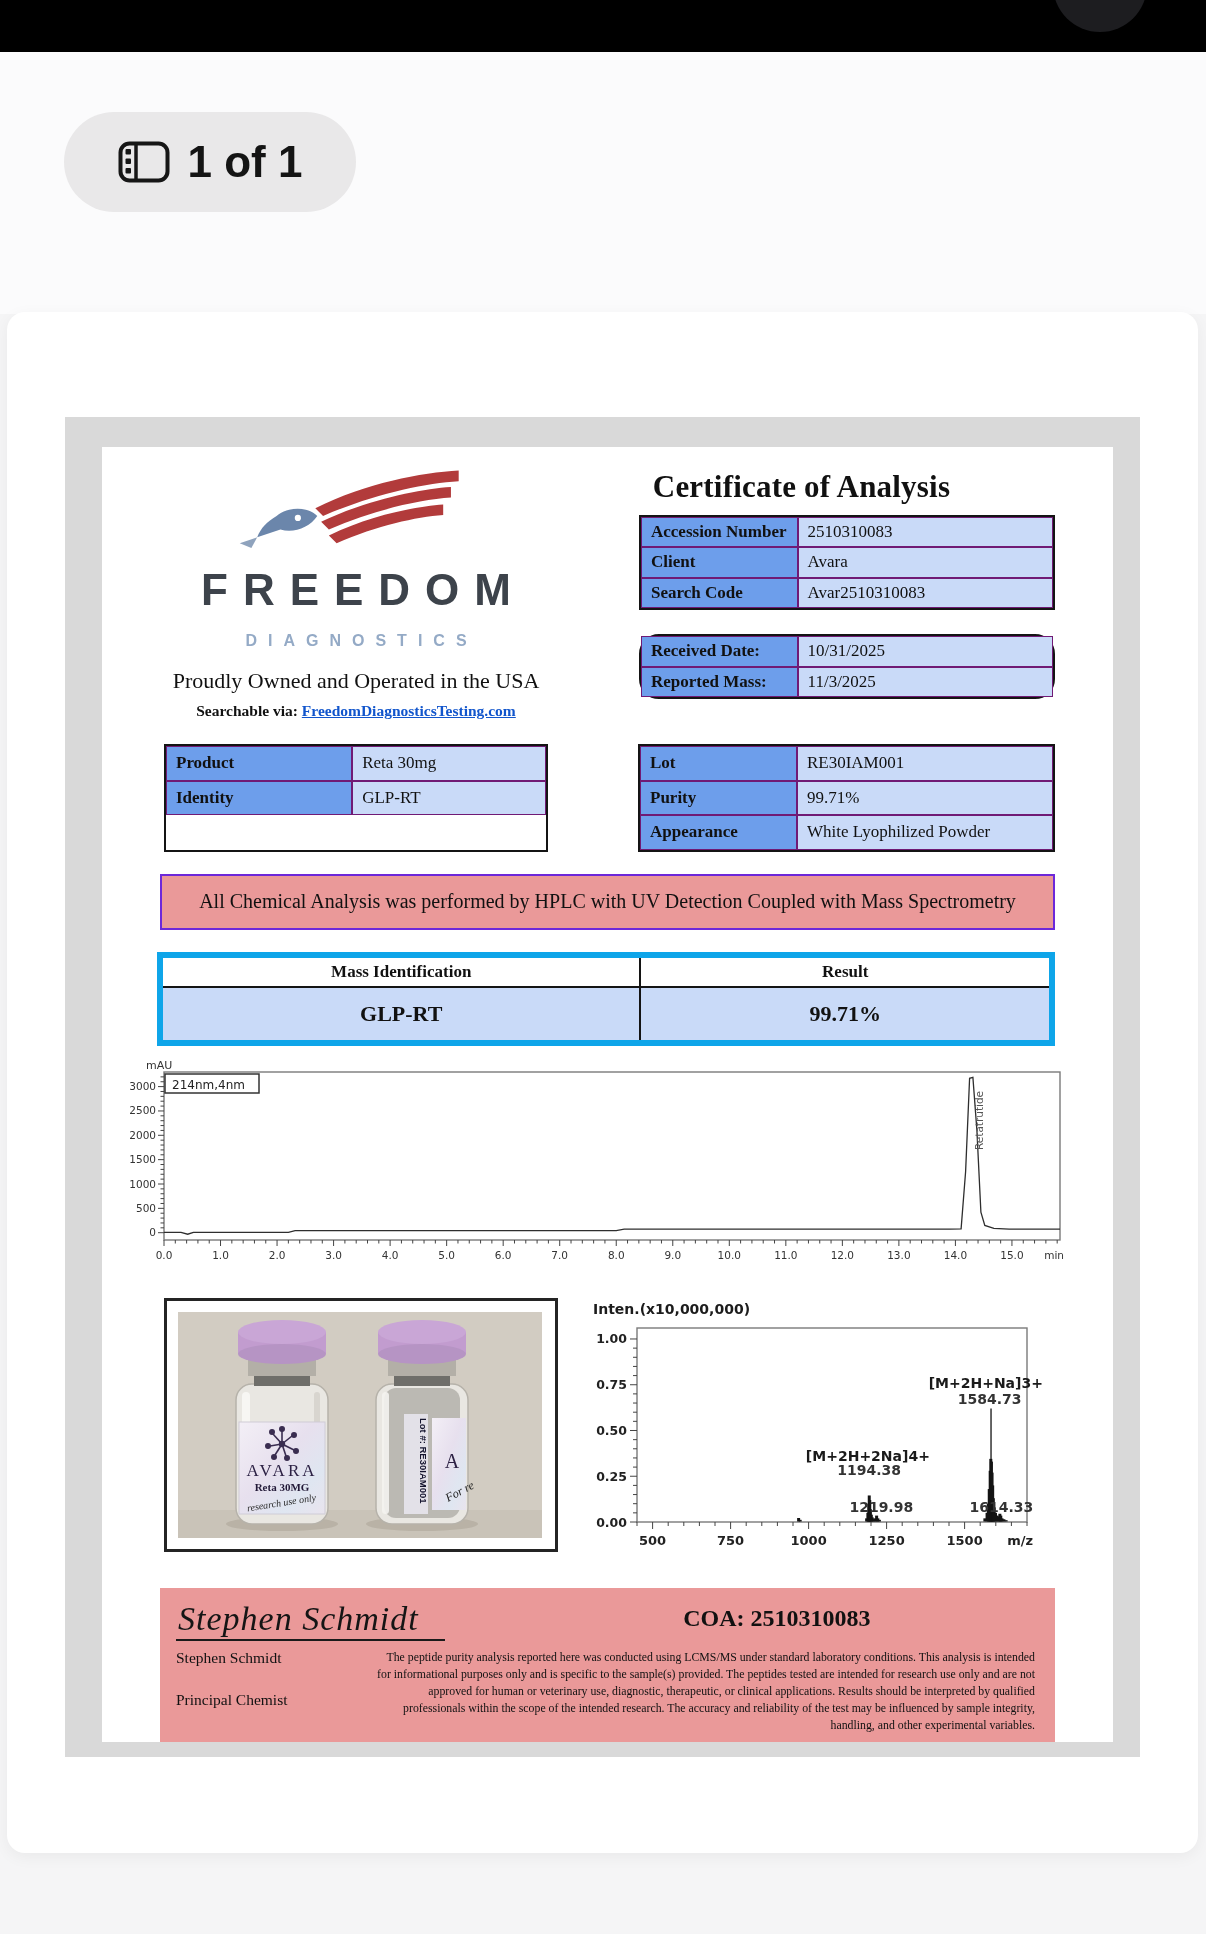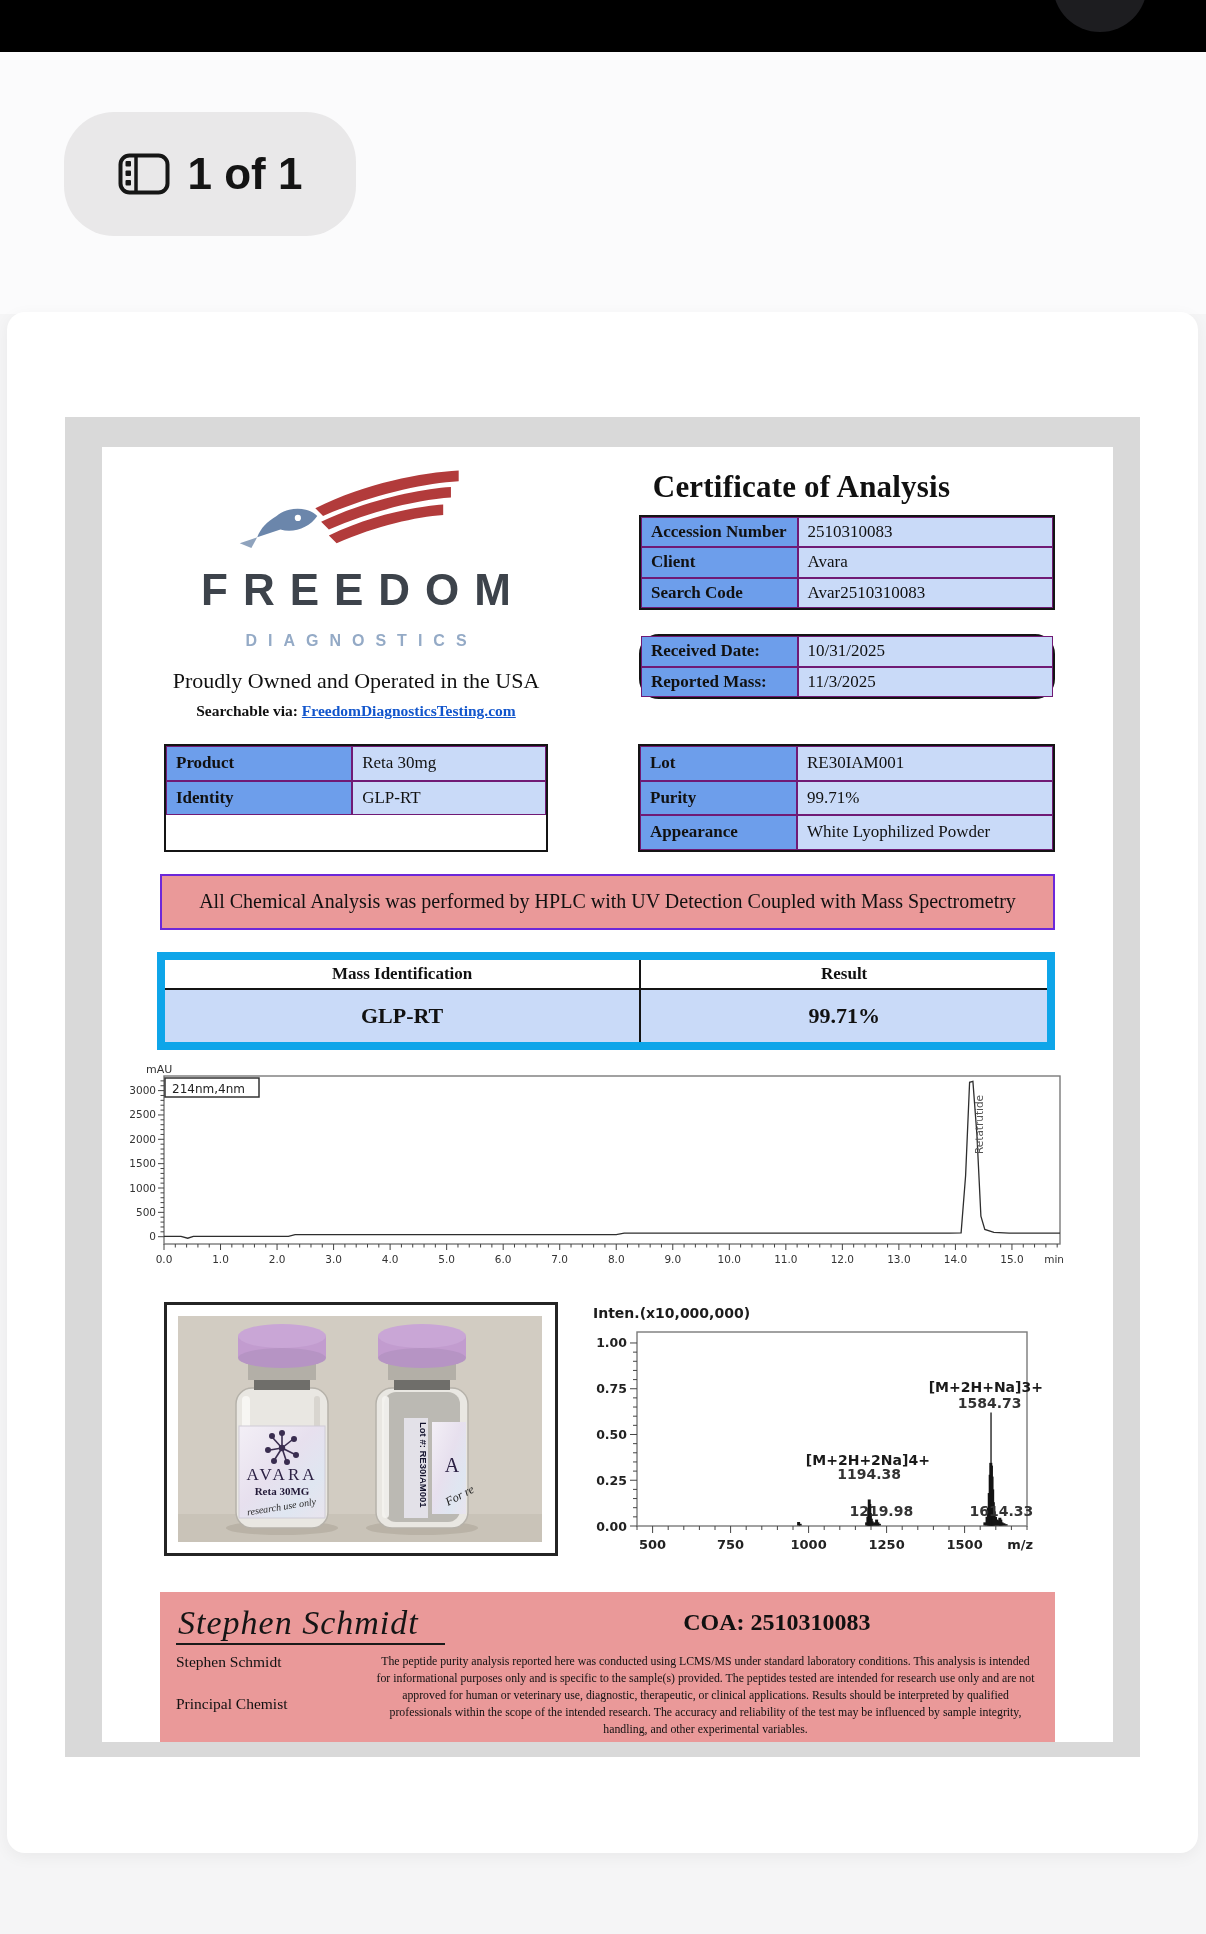--- a/index.html
+++ b/index.html
@@ -4,21 +4,21 @@
 <style>
   html,body{margin:0;padding:0;}
   body{
     width:1206px;height:1934px;position:relative;overflow:hidden;
     background:#f5f5f6;font-family:"Liberation Serif","DejaVu Serif",serif;color:#111;
   }
   .top-bar{position:absolute;top:0;left:0;width:1206px;height:52px;background:#000;z-index:6;}
   .notch{position:absolute;left:1053px;top:-62px;width:94px;height:94px;border-radius:50%;background:#1d1d20;}
   .top-sheet{position:absolute;top:52px;left:0;width:1206px;height:262px;background:#fbfbfc;z-index:1;}
   .pill{
-    position:absolute;left:64px;top:112px;width:292px;height:124px;border-radius:50px;
+    position:absolute;left:64px;top:112px;width:292px;height:100px;border-radius:50px;
     background:#e9e8e9;display:flex;align-items:center;justify-content:center;gap:18px;
     font-family:"Liberation Sans","DejaVu Sans",sans-serif;font-weight:700;font-size:44px;color:#141414;z-index:3;
   }
   .card{
     position:absolute;left:7px;top:312px;width:1191px;height:1541px;background:#fff;
     border-radius:18px;box-shadow:0 4px 16px rgba(0,0,0,0.05);z-index:2;
   }
   .viewer-frame{position:absolute;left:58px;top:105px;width:1075px;height:1340px;background:#d9d9d9;}
   .doc-page{position:absolute;left:37px;top:30px;width:1011px;height:1295px;background:#fff;overflow:hidden;}
 
@@ -45,21 +45,21 @@
   .date-table{margin:24px 0 0 auto;width:412px;border-radius:20px;}
   .tables-row{display:flex;margin:24px 58px 0 62px;justify-content:space-between;}
   .product-table{width:380px;}
   .product-table .kv{grid-template-columns:49% 51%;}
   .lot-table{width:413px;}
   .tables-row .kv>div{padding:5px 9px;}
 
   .banner{margin:22px 58px 0;border:2px solid #6d28d9;background:#ea9999;height:52px;
     display:flex;align-items:center;justify-content:center;font-weight:400;font-size:20px;text-align:center;}
 
-  .mass-table{margin:22px 58px 0 55px;border:8px solid #0ea5e9;}
+  .mass-table{margin:22px 58px 0 55px;border:6px solid #0ea5e9;}
   .mass-head,.mass-row{display:grid;grid-template-columns:54% 46%;}
   .mass-head>div{padding:4px;text-align:center;font-weight:700;font-size:17px;border-bottom:2px solid #141414;background:#fff;}
   .mass-head>div:first-child,.mass-row>div:first-child{border-right:2px solid #141414;}
   .mass-row{background:#c9daf8;}
   .mass-row>div{padding:13px 4px;text-align:center;font-weight:700;font-size:22px;}
 
   .chrom-wrap{margin:12px 0 0 16px;}
   .chart-svg text{font-family:"DejaVu Sans","Liberation Sans",sans-serif;}
 
   .bottom-row{display:flex;margin:8px 58px 0 62px;justify-content:space-between;align-items:flex-start;}
@@ -67,21 +67,21 @@
   .vial-frame svg{display:block;}
 
   .sig-block{margin:18px 58px 0;background:#ea9999;padding:12px 16px 10px;}
   .sig-row1{display:flex;align-items:flex-start;}
   .sig-script{font-size:34px;font-style:italic;letter-spacing:1px;border-bottom:2px solid #1a1a1a;
     padding:0 26px 1px 2px;display:inline-block;color:#151515;}
   .sig-coa{flex:1;text-align:center;font-weight:700;font-size:24px;padding-left:70px;padding-top:5px;}
   .sig-row2{display:flex;margin-top:8px;}
   .sig-who{width:200px;font-size:15.5px;}
   .sig-who .t{margin-top:24px;}
-  .sig-disc{flex:1;font-size:11.8px;line-height:1.45;padding-right:4px;text-align:center;}
+  .sig-disc{flex:1;font-size:11.8px;line-height:1.45;padding-right:4px;text-align:right;}
 </style>
 </head>
 <body>
 
 <div>
   <div class="top-sheet"></div>
   <div class="top-bar">
     <div class="notch"></div>
   </div>
 

